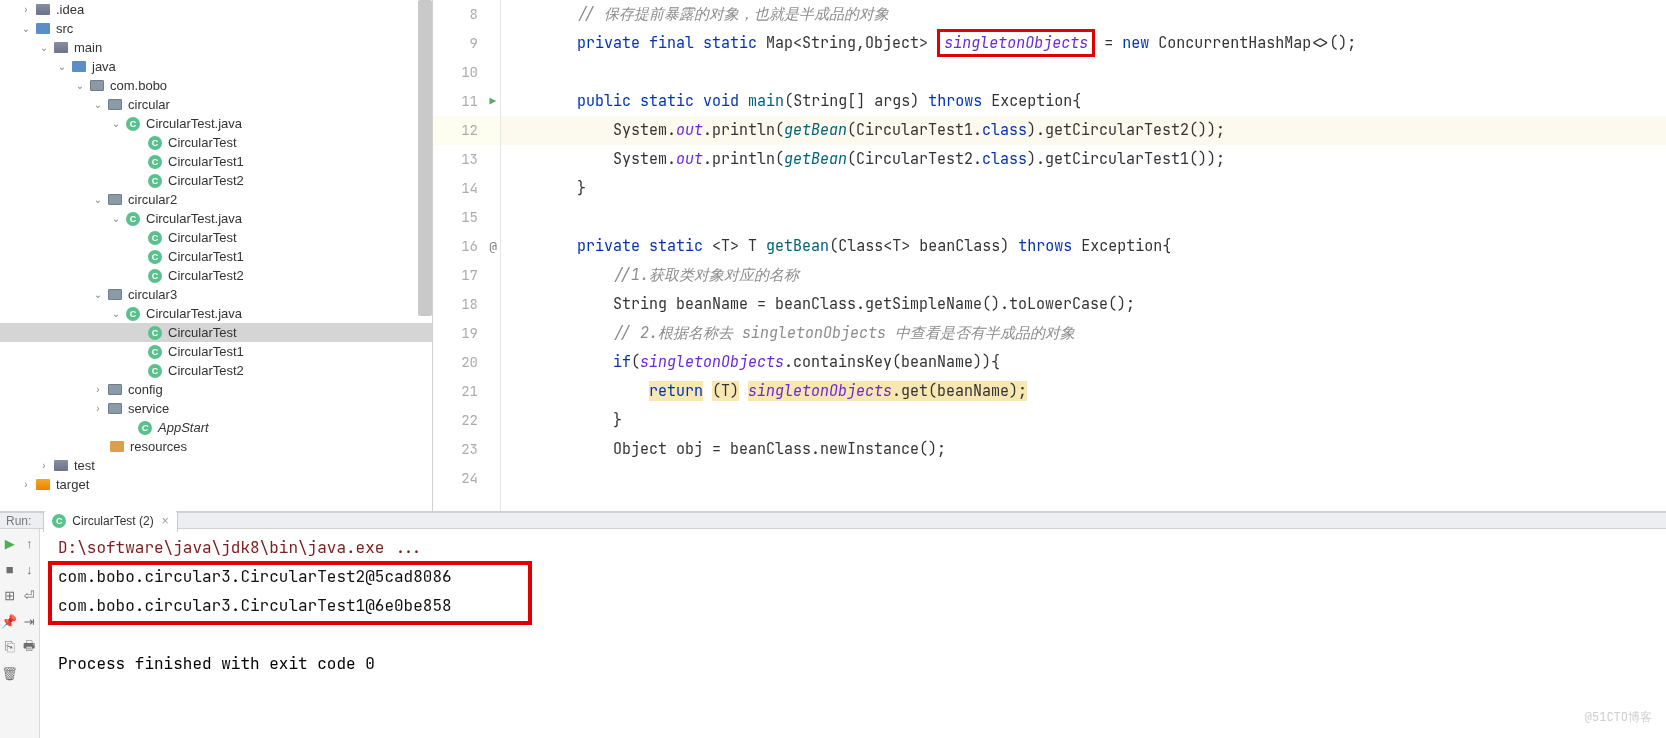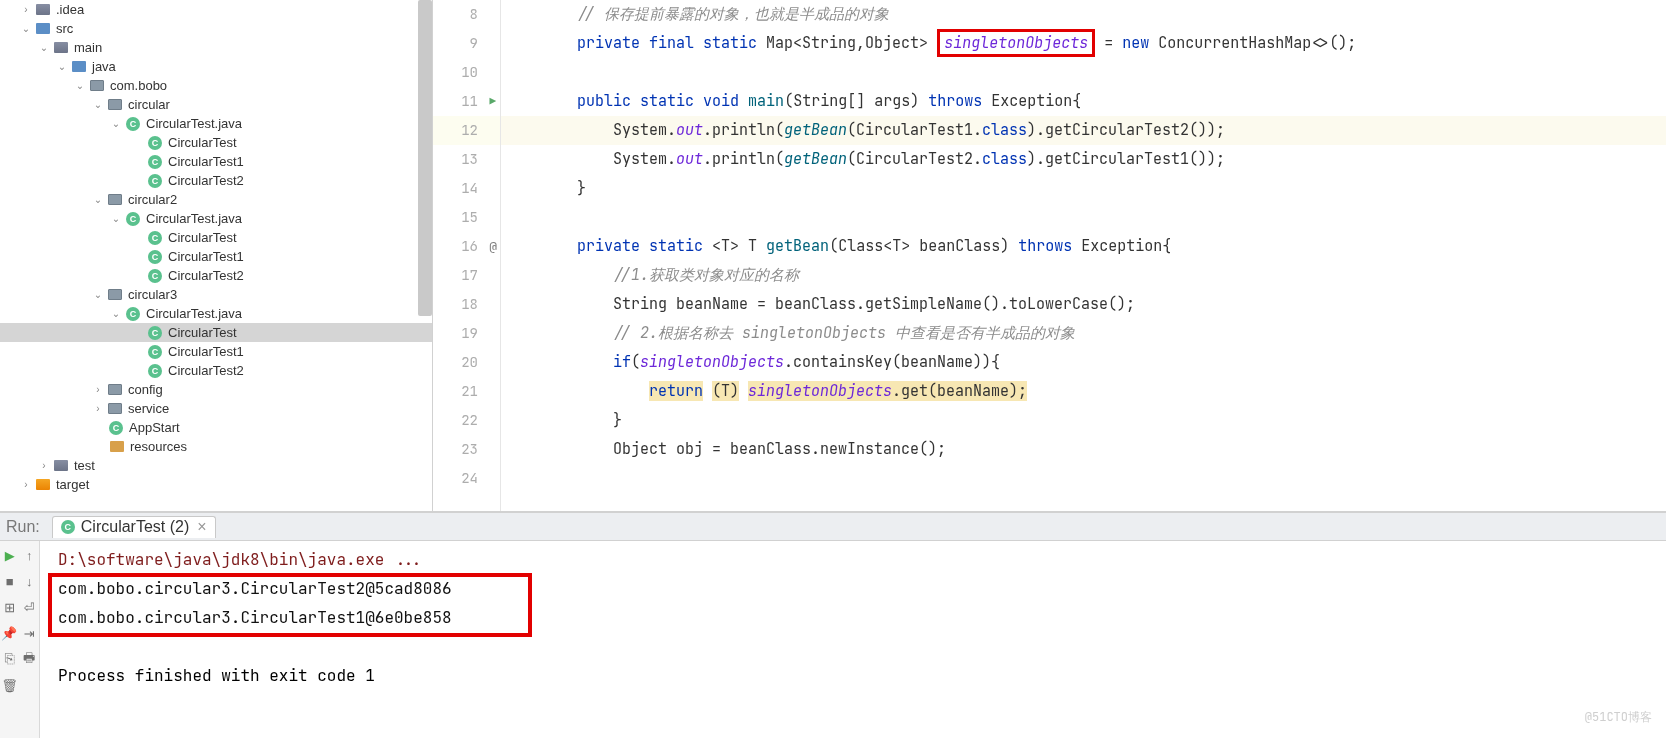--- a/index.html
+++ b/index.html
@@ -137,26 +137,26 @@
 }
 .hl-bg { background: #f7e7b3; }
 
 .run-panel {
   flex: 1;
   display: flex;
   flex-direction: column;
   border-top: 1px solid #d1d1d1;
 }
 .run-tabs {
-  height: 28px;
+  height: 16px;
   display: flex;
   align-items: center;
   background: #eceef1;
   border-bottom: 1px solid #d1d1d1;
-  font-size: 16px;
+  font-size: 12px;
   padding-left: 2px;
 }
 .run-tabs .lbl { color: #787878; margin-right: 12px; padding-left:4px;}
 .run-tab {
   display: flex; align-items: center;
   background: #fff;
   border: 1px solid #c9c9c9;
   border-bottom: none;
   padding: 2px 8px;
   height: 22px;
@@ -371,21 +371,21 @@
         </span>
         <span class="tree-label">config</span>
       </div>
       <div class="tree-item" style="padding-left: 90px;">
         <span class="tree-chevron">›</span>
         <span class="tree-icon">
           <span class="folder-pkg"></span>
         </span>
         <span class="tree-label">service</span>
       </div>
-      <div class="tree-item" style="padding-left: 91px;">
+      <div class="tree-item" style="padding-left: 120px; font-style: italic;">
         <span class="tree-chevron"></span>
         <span class="tree-icon">
           <span class="class-icon"></span>
         </span>
         <span class="tree-label">AppStart</span>
       </div>
       <div class="tree-item" style="padding-left: 72px; margin-left: 20px;">
         <span class="tree-chevron"></span>
         <span class="tree-icon">
           <span class="folder-res"></span>
@@ -474,18 +474,18 @@
         <span class="tool-icn">⏎</span>
         <span class="tool-icn">⇥</span>
         <span class="tool-icn">🖶</span>
       </div>
     </div>
     <div class="console">
       <div class="cmd">D:\software\java\jdk8\bin\java.exe ...</div>
       <div>com.bobo.circular3.CircularTest2@5cad8086</div>
       <div>com.bobo.circular3.CircularTest1@6e0be858</div>
       <div style="height:29px"></div>
-      <div class="ok">Process finished with exit code 1</div>
+      <div class="ok">Process finished with exit code 0</div>
       <div class="red-box"></div>
       <div class="watermark">@51CTO博客</div>
     </div>
   </div>
 </div>
 
 </body></html>

